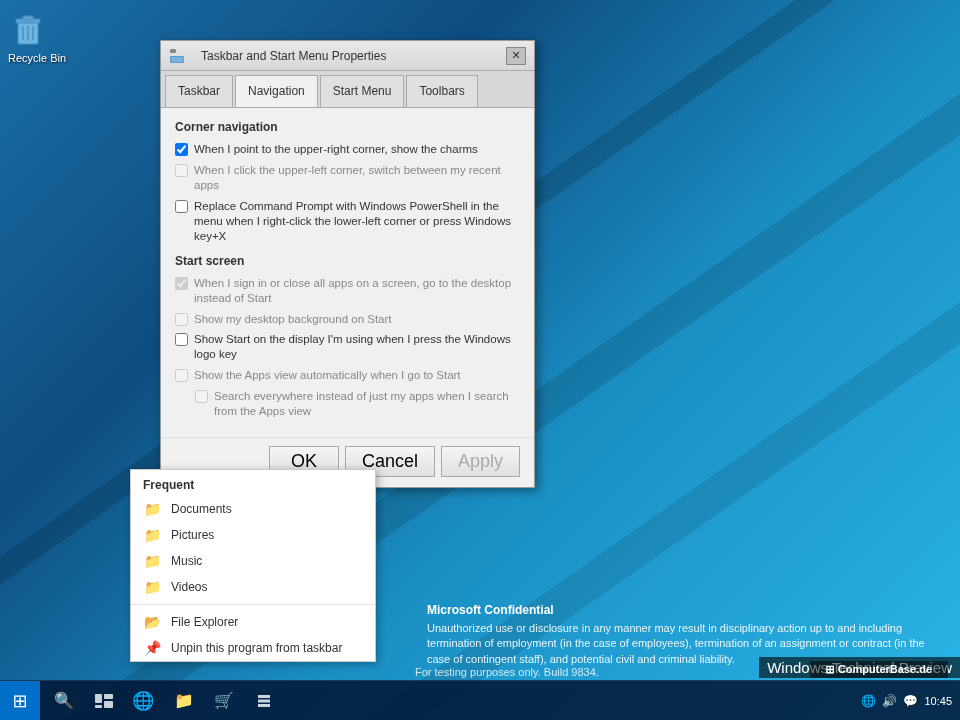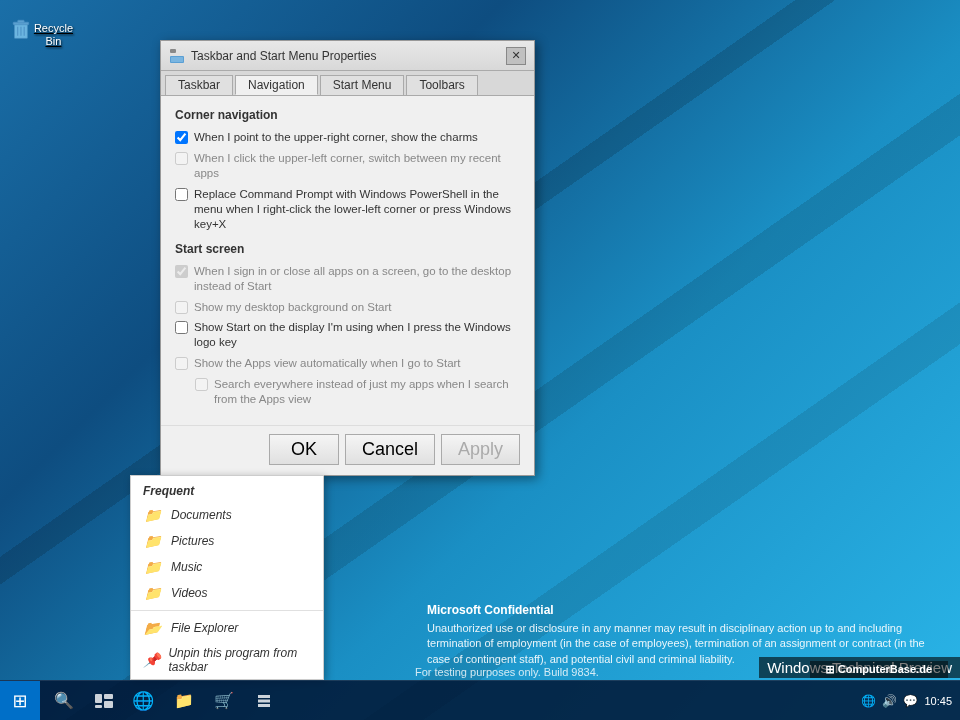--- a/index.html
+++ b/index.html
@@ -33,24 +33,23 @@
       pointer-events: none;
     }
 
     
     .recycle-bin {
       position: absolute;
       top: 8px;
       left: 8px;
       width: 65px;
       display: flex;
-      flex-direction: row;
-      align-items: flex-end;
-      cursor: pointer;
-      text-decoration: underline;
+      flex-direction: column;
+      align-items: flex-start;
+      cursor: pointer;
     }
 
     .recycle-bin-icon {
       width: 40px;
       height: 40px;
       position: relative;
     }
 
     .recycle-bin-label {
       color: white;
@@ -78,21 +77,21 @@
       padding: 6px 8px;
       display: flex;
       align-items: center;
       justify-content: space-between;
       height: 30px;
     }
 
     .dialog-title-left {
       display: flex;
       align-items: center;
-      gap: 6px;
+      gap: 16px;
     }
 
     .dialog-icon {
       width: 16px;
       height: 16px;
     }
 
     .dialog-title-text {
       font-size: 12px;
       color: #333;
@@ -113,21 +112,21 @@
 
     
     .tabs {
       display: flex;
       background: #d8d8d8;
       border-bottom: 1px solid #aaa;
       padding: 4px 4px 0 4px;
     }
 
     .tab {
-      padding: 2px 12px;
+      padding: 8px 12px;
       font-size: 12px;
       color: #333;
       border: 1px solid #aaa;
       border-bottom: none;
       background: #e0e0e0;
       cursor: pointer;
       margin-right: 2px;
     }
 
     .tab.active {
@@ -316,27 +315,26 @@
       position: absolute;
       bottom: 42px;
       left: 415px;
       color: rgba(255,255,255,0.8);
       font-size: 11px;
     }
 
     
     .popup-menu {
       position: absolute;
-      bottom: 40px;
+      bottom: 58px;
       left: 130px;
-      width: 194px;
+      width: 246px;
       background: white;
       border: 1px solid #ccc;
       box-shadow: 2px 2px 8px rgba(0,0,0,0.3);
-      font-style: italic;
     }
 
     .popup-section-title {
       padding: 8px 12px 4px 12px;
       font-size: 12px;
       font-weight: bold;
       color: #333;
     }
 
     .popup-item {

